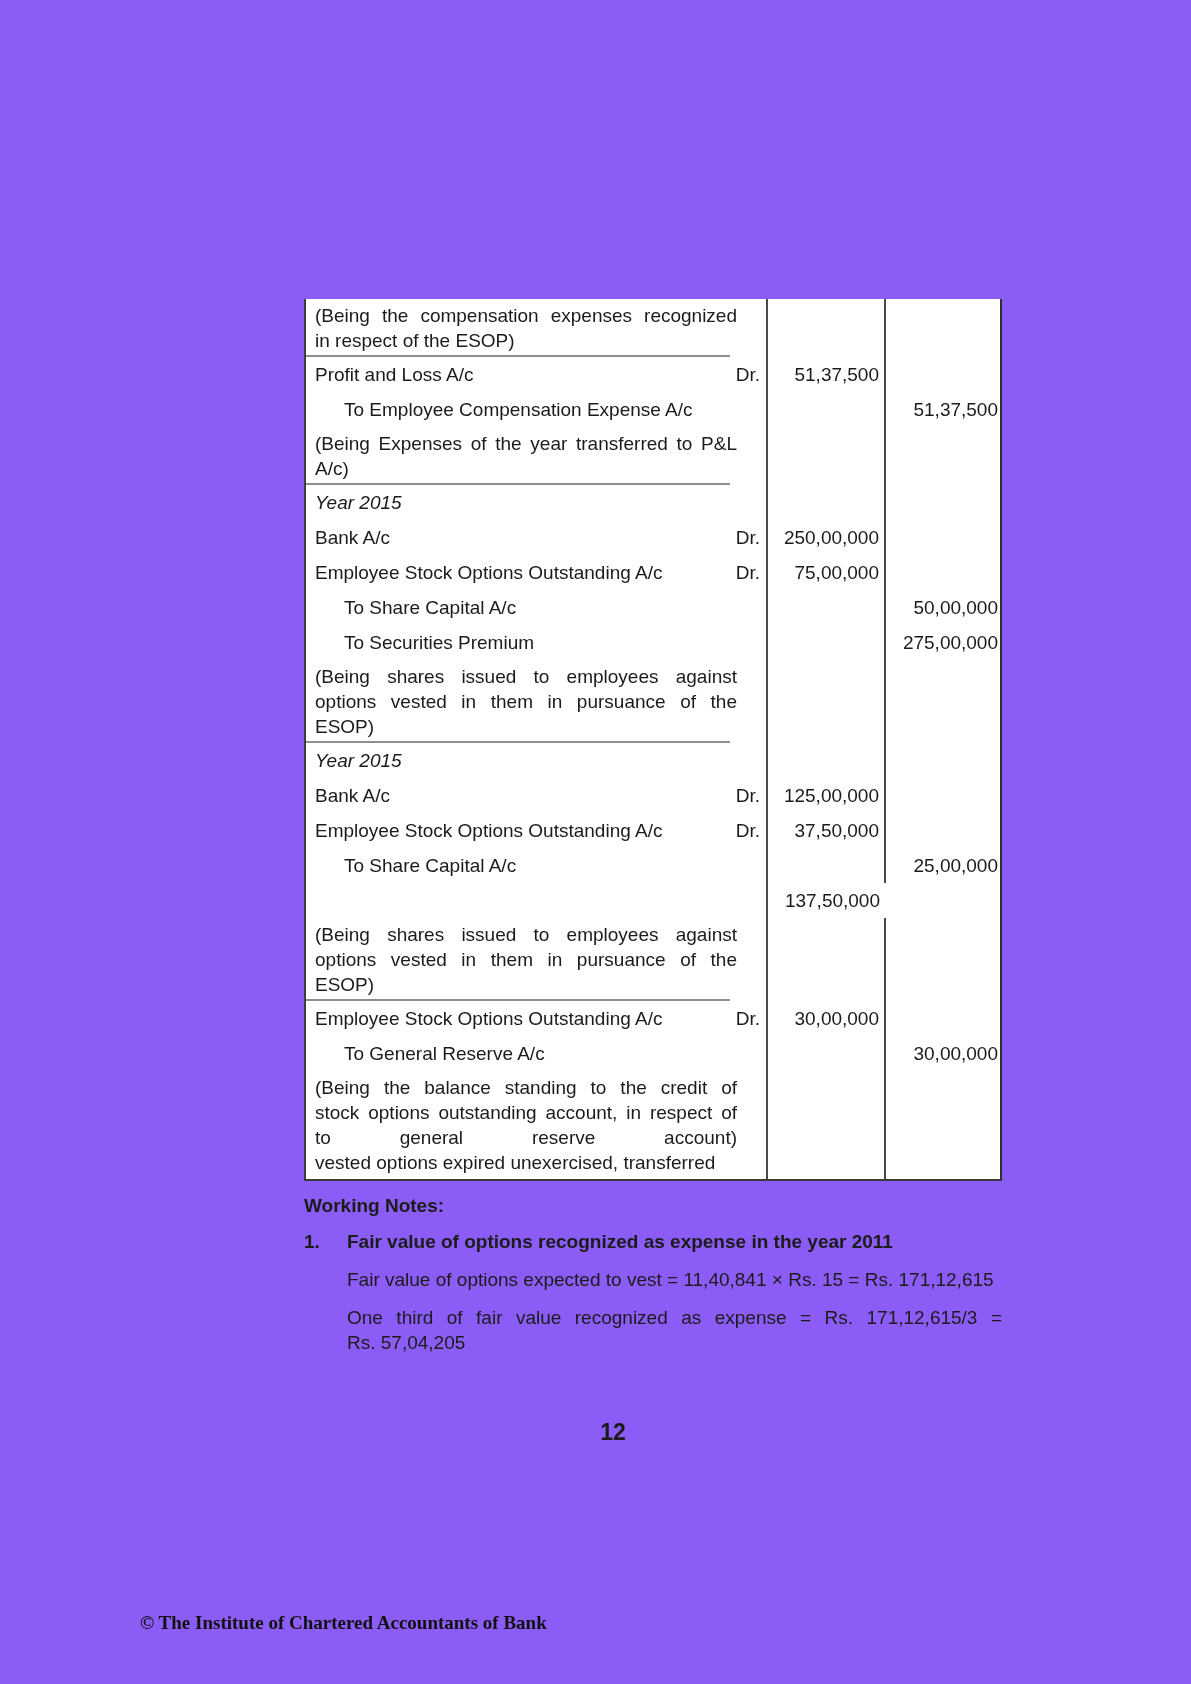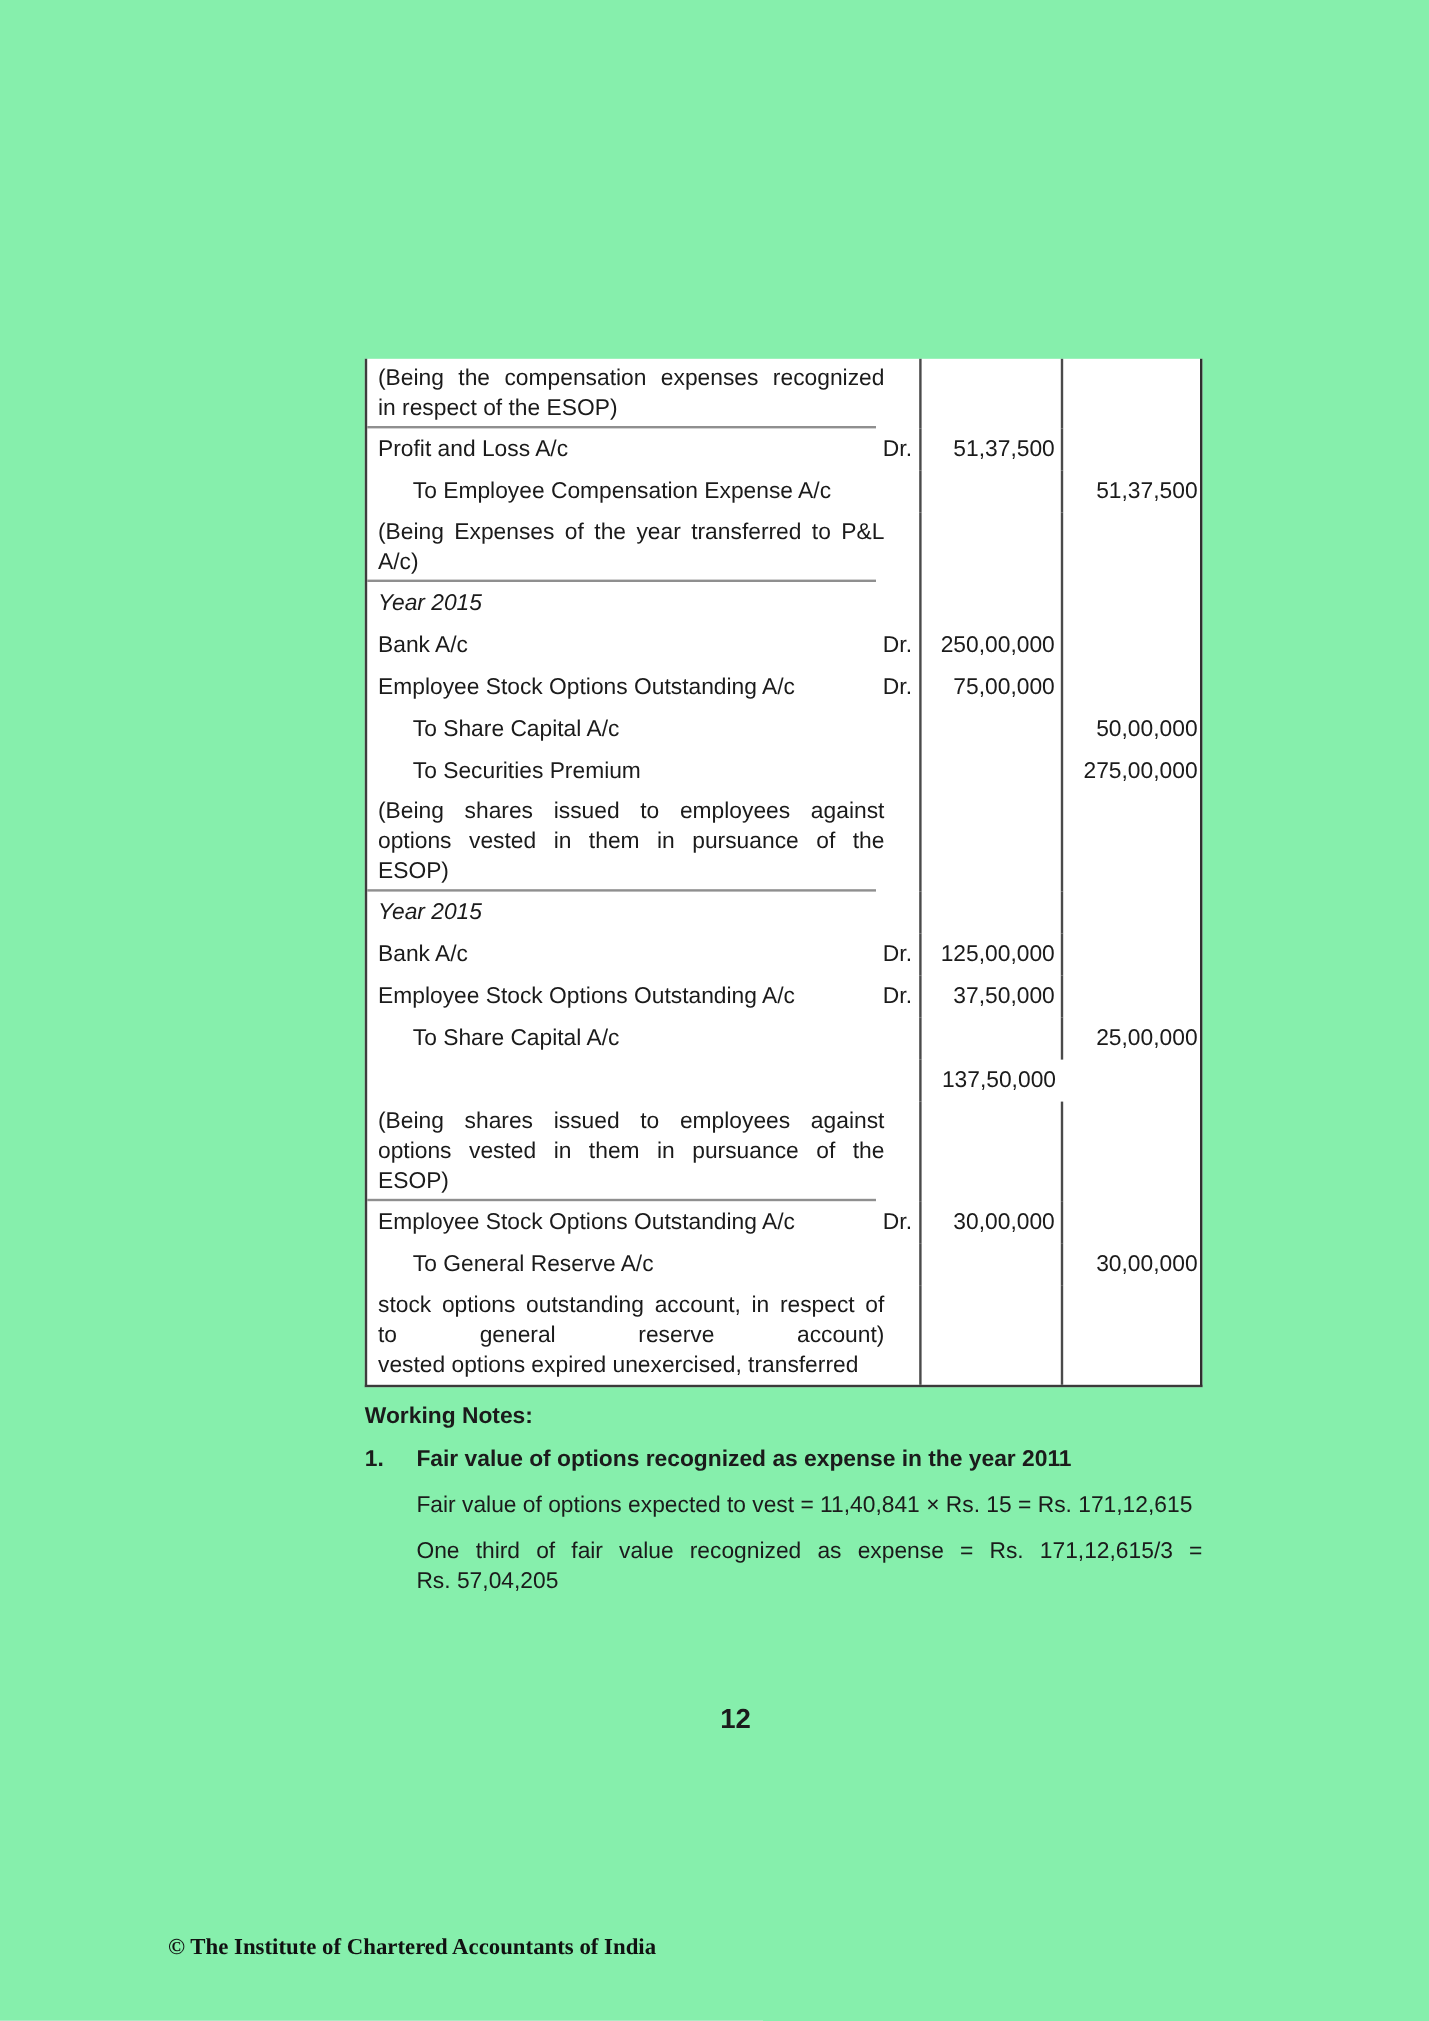--- a/index.html
+++ b/index.html
@@ -1,20 +1,20 @@
 <!DOCTYPE html>
 <html><head>
 <meta charset="utf-8">
 <style>
   html, body { margin: 0; padding: 0; background: #e8e8e8; }
   .page {
     position: relative;
     width: 1191px;
     height: 1684px;
-    background: #86efac;
+    background: #8b5cf6;
     font-family: "Liberation Sans", sans-serif;
     color: #1b1b1b;
     overflow: hidden;
   }
   .content {
     position: absolute;
     left: 304px;
     top: 299px;
     width: 698px;
     font-size: 19px;
@@ -236,20 +236,21 @@
         </div>
         <div class="jrow to">
           <div class="c1">
             <div class="acct">To General Reserve A/c</div>
           </div>
           <div class="c2"></div>
           <div class="c3">30,00,000</div>
         </div>
         <div class="jrow narration">
           <div class="c1">
+            <div class="nline">(Being the balance standing to the credit of</div>
             <div class="nline">stock options outstanding account, in respect of</div>
             <div class="nline">to general reserve account)</div>
             <div class="nline">vested options expired unexercised, transferred</div>
           </div>
           <div class="c2"></div>
           <div class="c3"></div>
         </div>
       </div>
     <div class="wn">
       <div class="wn-head">Working Notes:</div>
@@ -266,14 +267,14 @@
               <div class="wn-par">
                 <div class="wline">One third of fair value recognized as expense = Rs. 171,12,615/3 =</div>
                 <div class="wline">Rs. 57,04,205</div>
               </div>
             </div>
           </div>
         </div>
     </div>
   </div>
   <div class="pagenum">12</div>
-  <div class="footer">© The Institute of Chartered Accountants of India</div>
+  <div class="footer">© The Institute of Chartered Accountants of Bank</div>
 </div>
 
 </body></html>

